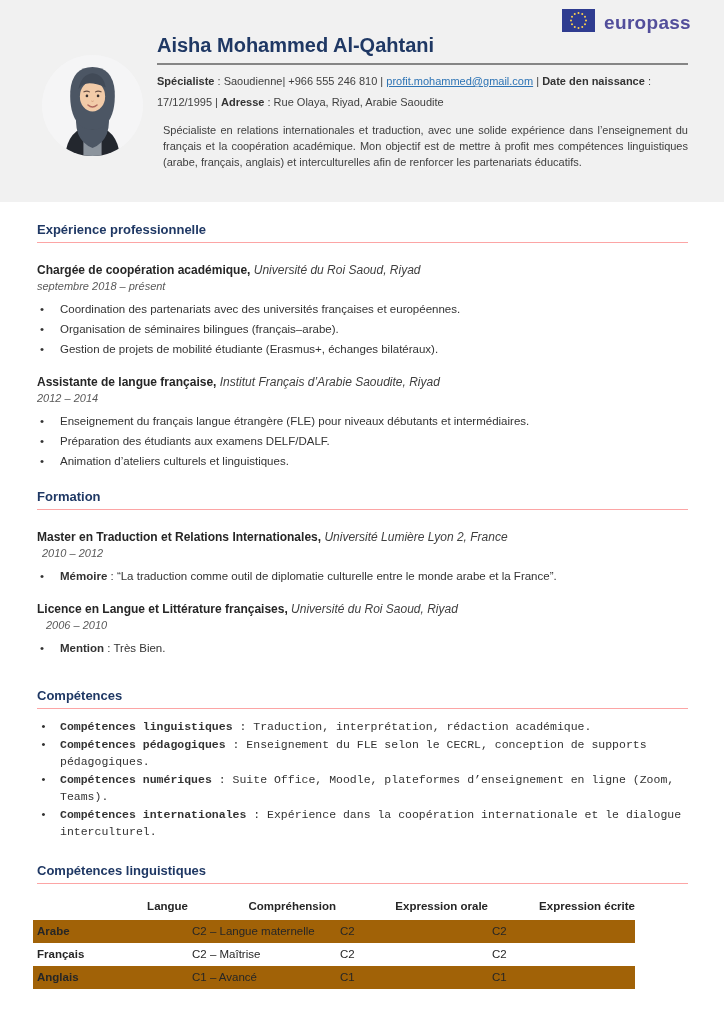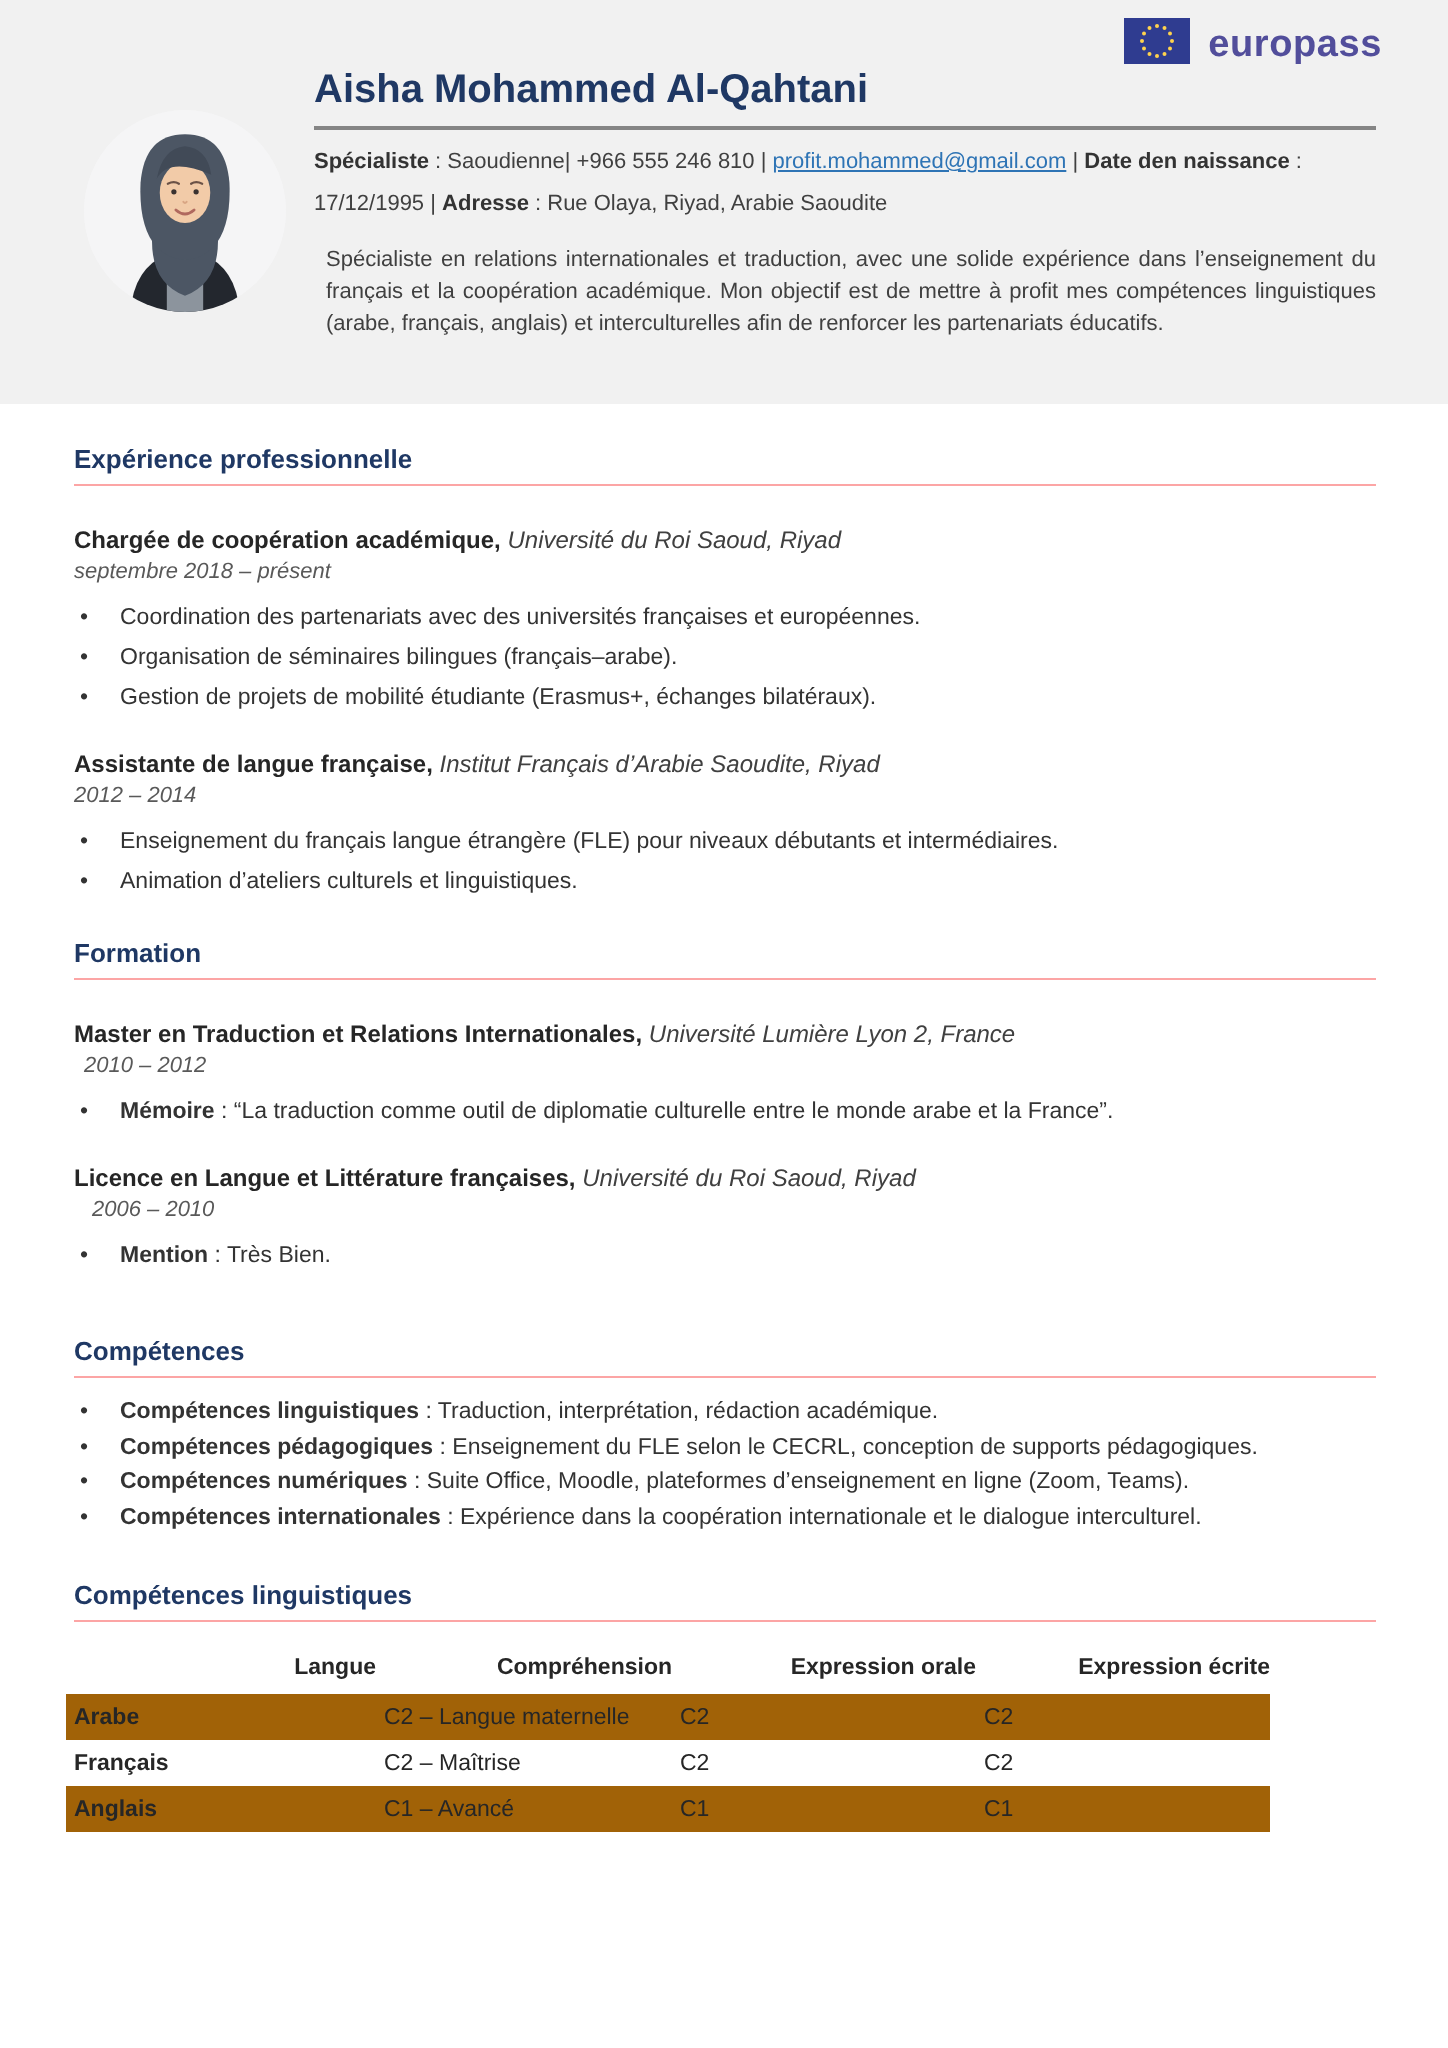--- a/index.html
+++ b/index.html
@@ -123,20 +123,21 @@
       </div>
 
       <div class="entry gap">
         <div class="entry-head">
           <span class="role">Assistante de langue française,</span>
           <span class="org">Institut Français d’Arabie Saoudite, Riyad</span>
         </div>
         <div class="dates">2012 – 2014</div>
         <ul class="bullets">
           <li>Enseignement du français langue étrangère (FLE) pour niveaux débutants et intermédiaires.</li>
+          <li>Préparation des étudiants aux examens DELF/DALF.</li>
           <li>Animation d’ateliers culturels et linguistiques.</li>
         </ul>
       </div>
     </section>
 
     <section>
       <div class="sec-title mt-form">Formation</div>
 
       <div class="entry">
         <div class="entry-head">
@@ -156,21 +157,21 @@
         </div>
         <div class="dates ind2">2006 – 2010</div>
         <ul class="bullets">
           <li><span class="blbl">Mention</span><span> : Très Bien.</span></li>
         </ul>
       </div>
     </section>
 
     <section>
       <div class="sec-title mt-comp">Compétences</div>
-      <ul class="bullets tight" style="margin-top:9px;">
+      <ul class="bullets tight" style="margin-top:9px;font-family:Liberation Mono, monospace;">
         <li><span class="blbl">Compétences linguistiques</span><span> : Traduction, interprétation, rédaction académique.</span></li>
         <li><span class="blbl">Compétences pédagogiques</span><span> : Enseignement du FLE selon le CECRL, conception de supports pédagogiques.</span></li>
         <li><span class="blbl">Compétences numériques</span><span> : Suite Office, Moodle, plateformes d’enseignement en ligne (Zoom, Teams).</span></li>
         <li><span class="blbl">Compétences internationales</span><span> : Expérience dans la coopération internationale et le dialogue interculturel.</span></li>
       </ul>
     </section>
 
     <section>
       <div class="sec-title mt-lang">Compétences linguistiques</div>
       <table class="lang-table">

